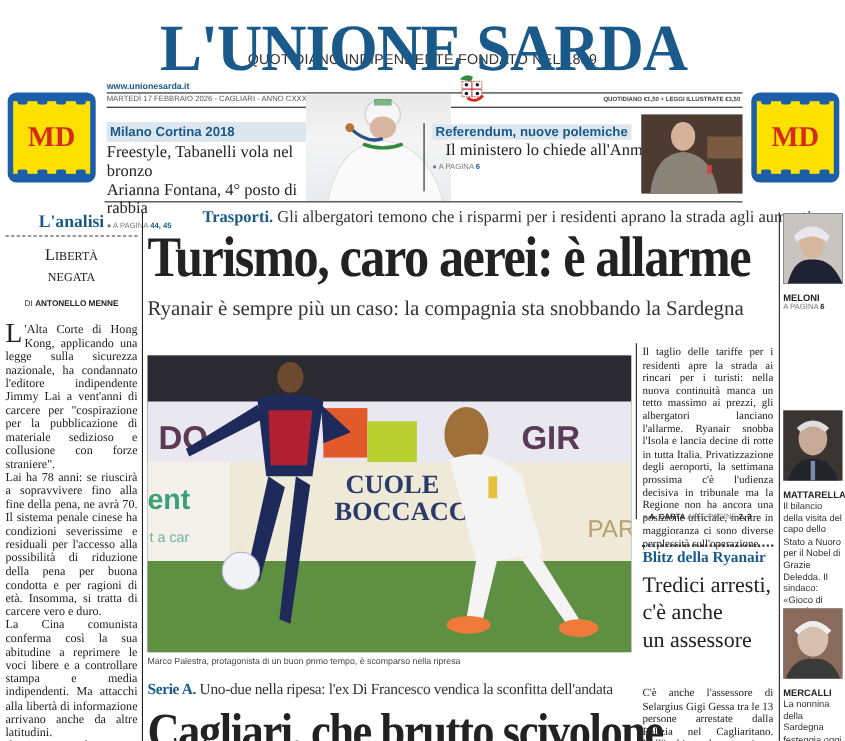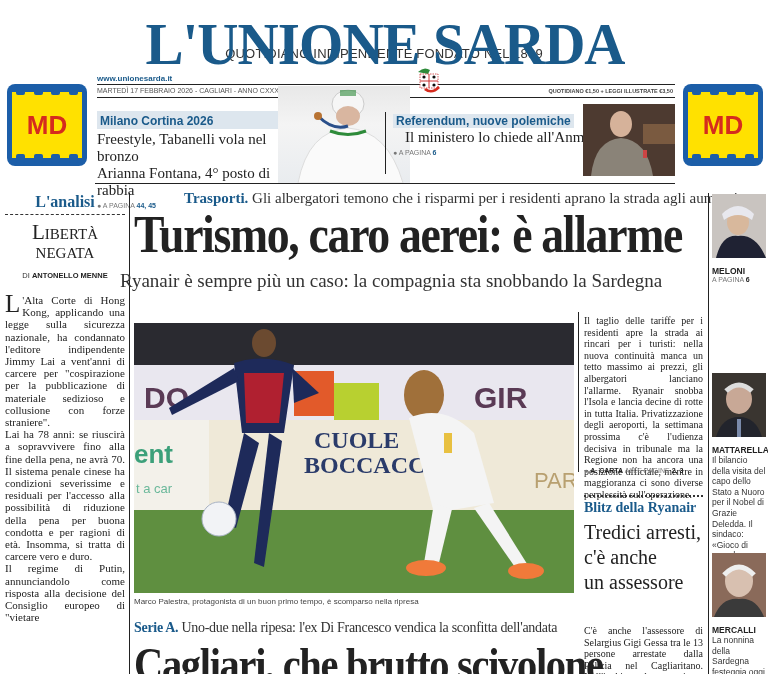--- a/index.html
+++ b/index.html
@@ -12,32 +12,32 @@
 .rule1{left:97px;top:84px;width:578px;height:1px;background:#222;}
 .dateline{left:97px;top:87px;font-family:"Liberation Sans",sans-serif;font-size:7px;color:#555;}
 .price{right:95px;top:88px;font-family:"Liberation Sans",sans-serif;font-size:5.5px;font-weight:bold;color:#444;}
 .rule2{left:97px;top:97px;width:578px;height:1px;background:#222;}
 .emblem{left:414px;top:66px;width:30px;height:30px;}
 
 .md{width:80px;height:82px;border-radius:8px;background:#1c5ea8;padding:8px 5px;}
 .md .inner{width:100%;height:100%;background:#ffe100;position:relative;display:flex;align-items:center;justify-content:center;}
 .md .holes{position:absolute;left:0;width:100%;height:10px;display:flex;justify-content:space-around;}
 .md .holes span{width:9px;height:9px;background:#1c5ea8;border-radius:2px;}
-.md .txt{font-family:Liberation Sans, sans-serif;font-weight:bold;color:#d52b1e;font-size:26px;text-align:right;}
+.md .txt{font-family:Liberation Serif, serif;font-weight:bold;color:#d52b1e;font-size:26px;text-align:right;}
 
 .kicker{font-family:"Liberation Sans",sans-serif;font-weight:bold;font-size:12px;color:#1a5a8a;background:#dde6ee;padding:0 3px;}
 .teaser-title{font-family:"Liberation Serif",serif;font-size:15px;line-height:17px;color:#222;}
 .pageref{font-family:"Liberation Sans",sans-serif;font-size:7px;color:#777;}
 .pageref b{color:#1a5a8a;}
 .photo{background:#777;overflow:hidden;}
 .rule3{left:95px;top:183px;width:580px;height:1px;background:#222;}
 
 .leftcol{left:5px;top:193px;width:120px;}
 .leftcol .sec{font-size:16px;color:#1a5a8a;text-align:center;font-weight:bold;padding-bottom:3px;border-bottom:1px dashed #333;}
-.leftcol .t{font-size:21px;text-align:center;line-height:19px;margin-top:8px;font-variant:small-caps;}
+.leftcol .t{font-size:15px;text-align:center;line-height:19px;margin-top:8px;font-variant:small-caps;}
 .leftcol .by{font-family:"Liberation Sans",sans-serif;font-size:7.5px;text-align:center;margin-top:10px;color:#333;}
 .leftcol .by b{color:#222;}
 .leftcol .body{font-size:11px;line-height:12.2px;text-align:justify;margin-top:14px;hyphens:auto;}
 .leftcol .body p{margin:0;}
 .drop{float:left;font-size:25px;line-height:20px;margin-right:2px;}
 .vsep{background:#222;width:1px;}
 
 .kicker2{font-size:15px;color:#333;}
 .kicker2 b{color:#1a5a8a;}
 .bighead{font-family:"Liberation Serif",serif;font-size:52px;font-weight:bold;color:#222;line-height:54px;letter-spacing:-1.5px;transform:scaleX(0.88);transform-origin:left;white-space:nowrap;}
@@ -102,21 +102,21 @@
     <div class="holes" style="bottom:-6px;">
         <span></span>
         <span></span>
         <span></span>
         <span></span>
       </div>
   </div>
 </div>
 
 <div class="abs" style="left:97px;top:111px;width:200px;">
-  <div style="background:#dde6ee;width:200px;"><span class="kicker">Milano Cortina 2026</span></div>
+  <div style="background:#dde6ee;width:200px;"><span class="kicker">Milano Cortina 2018</span></div>
   <div class="teaser-title" style="margin-top:2px;">Freestyle, Tabanelli vola nel bronzo</div>
   <div class="teaser-title">Arianna Fontana, 4° posto di rabbia</div>
   <div class="pageref" style="margin-top:3px;">● <span>A PAGINA</span> <b>44, 45</b></div>
 </div>
 <div class="abs photo" style="left:278px;top:86px;width:132px;height:97px;background:linear-gradient(180deg,#e8e8e8 0%,#f4f4f4 40%,#e9ecef 100%);">
   <svg width="132" height="97" viewBox="0 0 132 97">
     <ellipse cx="70" cy="18" rx="16" ry="14" fill="#f6f6f6" stroke="#ccc"></ellipse>
     <rect x="62" y="4" width="16" height="6" fill="#2e8b3a" opacity=".6"></rect>
     <ellipse cx="70" cy="30" rx="12" ry="10" fill="#d9b6a0"></ellipse>
     <path d="M20 97 Q30 45 70 42 Q110 45 125 97 Z" fill="#fafafa" stroke="#ddd"></path>
@@ -146,28 +146,29 @@
 <div class="abs leftcol">
   <div class="sec">L'analisi</div>
   <div class="t">
     <div>Libertà</div>
     <div>negata</div>
   </div>
   <div class="by"><span>DI</span> <b>ANTONELLO MENNE</b></div>
   <div class="body">
     <p><span class="drop">L</span><span>'Alta Corte di Hong Kong, applicando una legge sulla sicurezza nazionale, ha condannato l'editore indipendente Jimmy Lai a vent'anni di carcere per "cospirazione per la pubblicazione di materiale sedizioso e collusione con forze straniere".</span></p>
     <p>Lai ha 78 anni: se riuscirà a sopravvivere fino alla fine della pena, ne avrà 70. Il sistema penale cinese ha condizioni severissime e residuali per l'accesso alla possibilità di riduzione della pena per buona condotta e per ragioni di età. Insomma, si tratta di carcere vero e duro.</p>
+    <p>La Cina comunista conferma così la sua abitudine a reprimere le voci libere e a controllare stampa e media indipendenti. Ma attacchi alla libertà di informazione arrivano anche da altre latitudini.</p>
     <p>Il regime di Putin, annunciandolo come risposta alla decisione del Consiglio europeo di "vietare</p>
   </div>
 </div>
 <div class="abs vsep" style="left:129px;top:193px;height:481px;"></div>
 
 <div class="abs kicker2" style="left:136px;top:190px;white-space:nowrap;margin-left:48px;"><b>Trasporti.</b> <span>Gli albergatori temono che i risparmi per i residenti aprano la strada agli aumenti</span></div>
 <div class="abs bighead" style="left:134px;top:208px;">Turismo, caro aerei: è allarme</div>
-<div class="abs sub" style="left:120px;top:270px;">Ryanair è sempre più un caso: la compagnia sta snobbando la Sardegna</div>
+<div class="abs sub" style="left:134px;top:270px;">Ryanair è sempre più un caso: la compagnia sta snobbando la Sardegna</div>
 <div class="abs" style="left:134px;top:300px;width:570px;height:1px;"></div>
 
 <div class="abs photo" style="left:134px;top:323px;width:440px;height:270px;">
   <svg width="440" height="270" viewBox="0 0 440 270">
     <rect width="440" height="45" fill="#2a2a30"></rect>
     <rect y="42" width="440" height="55" fill="#e9e7ef"></rect>
     <text x="10" y="85" font-family="Liberation Sans,sans-serif" font-weight="bold" font-size="30" fill="#5a3a55">DO</text>
     <text x="340" y="85" font-family="Liberation Sans,sans-serif" font-weight="bold" font-size="30" fill="#5a3a55">GIR</text>
     <rect x="160" y="48" width="40" height="45" fill="#e25a2a"></rect>
     <rect x="200" y="60" width="45" height="40" fill="#b8d030"></rect>

